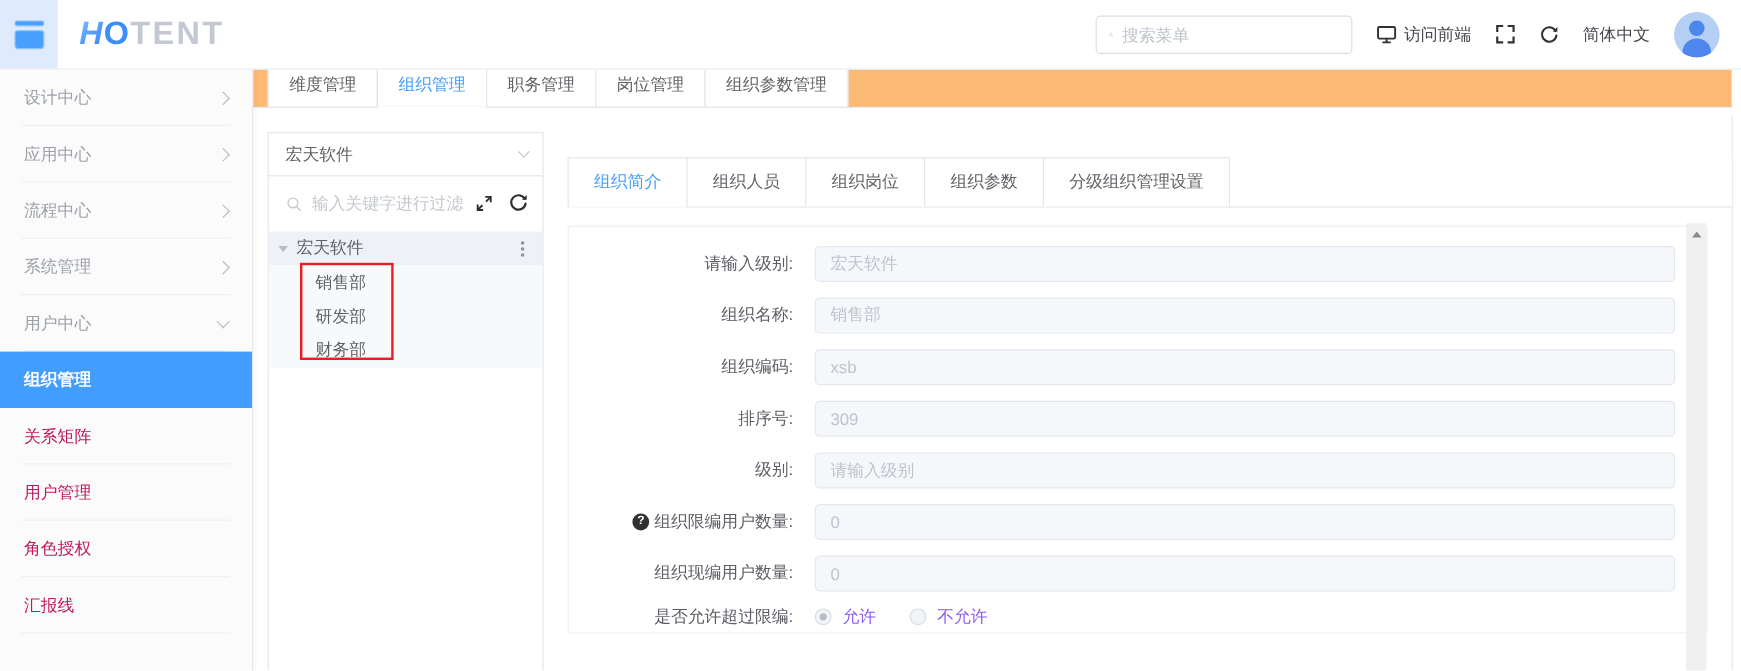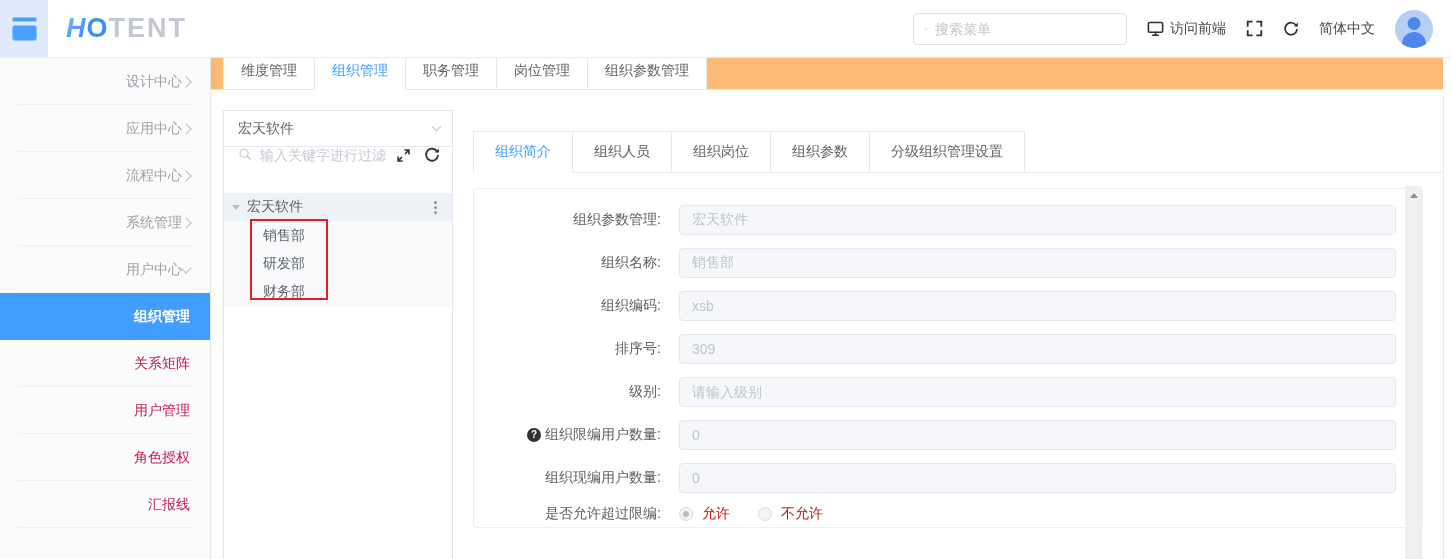--- a/index.html
+++ b/index.html
@@ -27,41 +27,41 @@
   .avatar .head{position:absolute;left:50%;top:7px;transform:translateX(-50%);width:13px;height:13px;border-radius:50%;background:#4d86ec;}
   .avatar .body{position:absolute;left:50%;top:22px;transform:translateX(-50%);width:24px;height:16px;border-radius:12px 12px 0 0;background:#4d86ec;}
   
   .sidebar{position:absolute;left:0;top:58px;bottom:0;width:211px;background:#fbfbfc;border-right:1px solid #e7e8ea;box-shadow:2px 0 4px rgba(0,0,0,.03);z-index:4;}
   .brand{height:38px;display:flex;align-items:center;gap:10px;padding:0 0 0 22px;border-bottom:1px solid #ededef;}
   .brand-icon{position:relative;width:26px;height:16px;}
   .brand-icon .d1{position:absolute;left:1px;top:2px;width:12px;height:12px;background:#3f7df6;transform:rotate(45deg);border-radius:2px;}
   .brand-icon .d2{position:absolute;left:10px;top:3px;width:11px;height:11px;background:#e2736b;transform:rotate(45deg);border-radius:2px;}
   .brand-title{font-size:15px;font-weight:700;color:#2b2f36;}
   .menu{list-style:none;}
-  .menu li{position:relative;height:47px;display:flex;align-items:center;justify-content:flex-end;padding:0 20px;cursor:pointer;}
+  .menu li{position:relative;height:47px;display:flex;align-items:center;justify-content:space-between;padding:0 20px;cursor:pointer;}
   .menu li::after{content:"";position:absolute;left:18px;right:18px;bottom:0;height:1px;background:#efeff1;}
   .menu li.group{color:#9ca1a8;}
   .menu li.leaf{color:#be185d;}
   .menu li.active{background:#419eff;color:#fff;font-weight:700;}
   .menu li.active::after{display:none;}
   .chev{display:inline-block;width:8px;height:8px;border-top:1.6px solid #b9bec5;border-right:1.6px solid #b9bec5;}
   .chev.right{transform:rotate(45deg);}
   .chev.down{transform:rotate(135deg);margin-top:-4px;}
   
   .tabstrip{position:absolute;left:211px;right:8px;top:52px;height:38px;border-bottom:1px solid #e4e7ed;display:flex;align-items:stretch;padding-left:12px;background:#fdba74;z-index:3;}
   .tab{display:flex;align-items:center;padding:0 17px;border:1px solid #e4e7ed;border-bottom:none;border-right:none;color:#606266;cursor:pointer;background:#fff;position:relative;}
   .tab:last-child{border-right:1px solid #e4e7ed;}
   .tab.active{color:#419eff;}
   .tab.active::after{content:"";position:absolute;left:0;right:0;bottom:-1px;height:1px;background:#fff;}
   .content-right-border{position:absolute;left:1443px;top:96px;bottom:0;width:1px;background:#e6e8eb;}
   
   .tree-panel{position:absolute;left:223px;top:110px;bottom:0;width:230px;border:1px solid #e4e7ed;border-bottom:none;background:#fff;z-index:2;}
   .dim-select{height:36px;border-bottom:1px solid #e4e7ed;display:flex;align-items:center;justify-content:space-between;padding:0 12px 0 14px;color:#606266;cursor:pointer;}
   .dim-select .chev{border-color:#c0c4cc;width:7px;height:7px;}
-  .filter-row{height:46px;display:flex;align-items:flex-start;padding:0 12px 0 14px;gap:8px;}
+  .filter-row{height:46px;display:flex;align-items:flex-end;padding:0 12px 16px 14px;gap:8px;}
   .filter-row input{border:none;outline:none;flex:1;min-width:0;font-size:14px;color:#606266;font-family:inherit;background:transparent;}
   .filter-row input::placeholder{color:#c5c9cf;}
   .filter-icons{display:flex;align-items:center;gap:13px;color:#2d2f33;}
   .filter-icons .icon{cursor:pointer;display:flex;}
   .tree-root{height:28px;background:#eef1f5;display:flex;align-items:center;padding:0 12px 0 8px;color:#5f6368;cursor:pointer;}
   .caret-down{width:0;height:0;border-left:4px solid transparent;border-right:4px solid transparent;border-top:5px solid #b7bcc2;margin-right:7px;}
   .tree-root .kebab{margin-left:auto;display:flex;flex-direction:column;gap:2px;cursor:pointer;padding:3px;}
   .kebab i{width:3px;height:3px;border-radius:50%;background:#8f939a;display:block;}
   .tree-children{background:#f7f9fb;padding-bottom:2px;}
   .tree-child{height:28px;line-height:28px;padding-left:39px;color:#5f6368;cursor:pointer;}
@@ -71,21 +71,21 @@
   .detail-tabstrip .tab{padding:0 21px;}
   
   .form-card{position:absolute;left:473px;top:188px;width:950px;height:340px;border:1px solid #ebeef5;border-radius:3px;background:#fff;padding:9px 26px 0 0;}
   .frow{height:43px;display:flex;align-items:center;}
   .flabel{width:187px;display:flex;align-items:center;justify-content:flex-end;gap:4px;color:#5b5e64;flex:none;}
   .help-icon{width:14px;height:14px;border-radius:50%;background:#303133;color:#fff;font-size:10px;font-weight:700;line-height:14px;text-align:center;flex:none;cursor:pointer;}
   .finput{margin-left:18px;width:719px;height:30px;background:#f5f7fa;border:1px solid #e4e7ed;border-radius:4px;padding:0 12px;color:#c0c4cc;font-size:14px;font-family:inherit;outline:none;}
   .finput::placeholder{color:#c0c4cc;}
   .radio-row{height:30px;}
   .radio-group{margin-left:18px;display:flex;align-items:center;gap:28px;}
-  .radio{display:flex;align-items:center;gap:9px;color:#b91c1c;cursor:pointer;}
+  .radio{display:flex;align-items:center;gap:9px;color:#8b5cf6;cursor:pointer;}
   .radio .rdot{width:14px;height:14px;border-radius:50%;border:1px solid #d8dbe0;background:#f2f4f7;position:relative;flex:none;}
   .radio.selected .rdot::after{content:"";position:absolute;left:50%;top:50%;transform:translate(-50%,-50%);width:6px;height:6px;border-radius:50%;background:#b6bbc4;}
   
   .scrollbar{position:absolute;left:1405px;top:186px;bottom:0;width:17px;background:#f0f0f0;z-index:6;}
   .scroll-arrow-up{position:absolute;left:50%;top:7px;transform:translateX(-50%);width:0;height:0;border-left:4px solid transparent;border-right:4px solid transparent;border-bottom:5px solid #8c8c8c;cursor:pointer;}
   svg{display:block;}
 </style>
 </head>
 <body>
 
@@ -233,21 +233,21 @@
   <div class="detail-tabstrip">
     <div class="tab active">组织简介</div>
     <div class="tab">组织人员</div>
     <div class="tab">组织岗位</div>
     <div class="tab">组织参数</div>
     <div class="tab">分级组织管理设置</div>
   </div>
 
   <div class="form-card">
     <div class="frow">
-      <span class="flabel">组织参数管理:</span>
+      <span class="flabel">请输入级别:</span>
       <input class="finput" readonly="" value="宏天软件" style="">
     </div>
     <div class="frow">
       <span class="flabel">组织名称:</span>
       <input class="finput" readonly="" value="销售部" style="">
     </div>
     <div class="frow">
       <span class="flabel">组织编码:</span>
       <input class="finput" readonly="" value="xsb" style="">
     </div>

